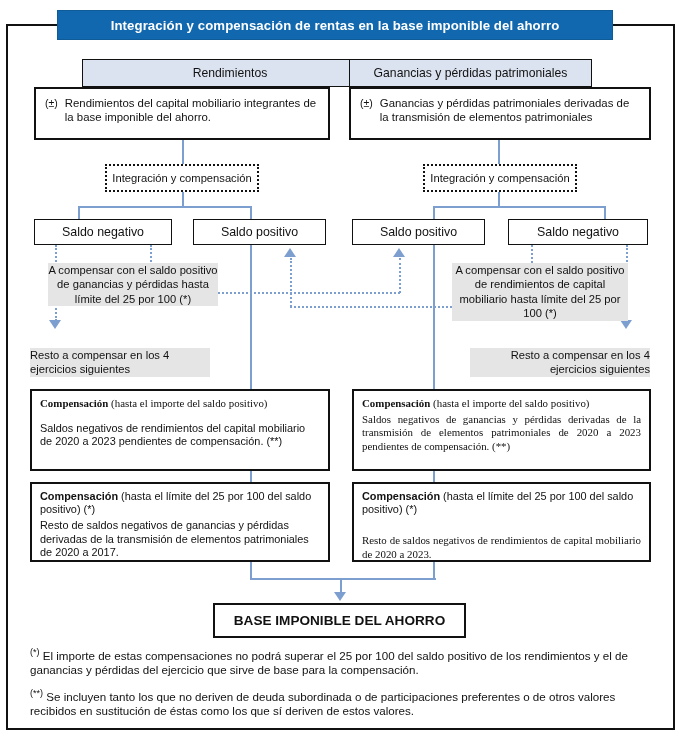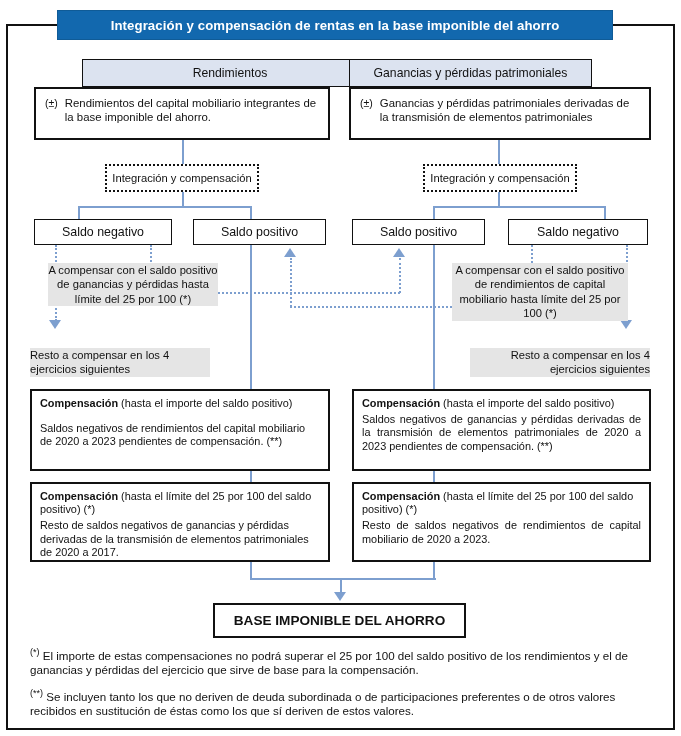--- a/index.html
+++ b/index.html
@@ -83,21 +83,21 @@
   
   .comp-box{
     position:absolute;
     box-sizing:border-box;
     border:2px solid #111111;
     background:#ffffff;
     z-index:4;
     padding:6px 8px;
   }
   .comp-line{font-size:10.9px;line-height:13.2px;}
-  .comp-just{text-align:justify;}
+  .comp-just{text-align:justify;font-family:Liberation Serif, serif;}
   .comp-line b{font-weight:bold;}
   
   .annot{
     position:absolute;
     font-size:11.2px;
     line-height:14.4px;
     color:#111;
     z-index:5;
     background:#e5e5e5;
   }
@@ -245,21 +245,21 @@
     </div>
     <div class="comp-line comp-just" style="margin-top:3px;">Saldos negativos de ganancias y pérdidas derivadas de la transmisión de elementos patrimoniales de 2020 a 2023 pendientes de compensación. (**)</div>
   </div>
 
   <div class="ln-v" style="left:433px; top:471px; height:12px;"></div>
 
   <div class="comp-box" style="left:352px; top:482px; width:299px; height:80px;">
     <div class="comp-line">
       <b>Compensación</b><span> (hasta el límite del 25 por 100 del saldo positivo) (*)</span>
     </div>
-    <div class="comp-line comp-just" style="margin-top:3px;">Resto de saldos negativos de rendimientos de capital mobiliario de 2020 a 2023.</div>
+    <div class="comp-line comp-just" style="margin-top:18px;">Resto de saldos negativos de rendimientos de capital mobiliario de 2020 a 2023.</div>
   </div>
 
   <div class="ln-v" style="left:250px; top:562px; height:18px;"></div>
   <div class="ln-v" style="left:433px; top:562px; height:18px;"></div>
   <div class="ln-h" style="left:250px; top:578px; width:186px;"></div>
   <div class="ln-v" style="left:340px; top:578px; height:16px;"></div>
   <div class="arrow-down" style="left:334px; top:592px;"></div>
 
   <div class="final-box" style="left:213px; top:603px; width:253px; height:35px;">BASE IMPONIBLE DEL AHORRO</div>
 

